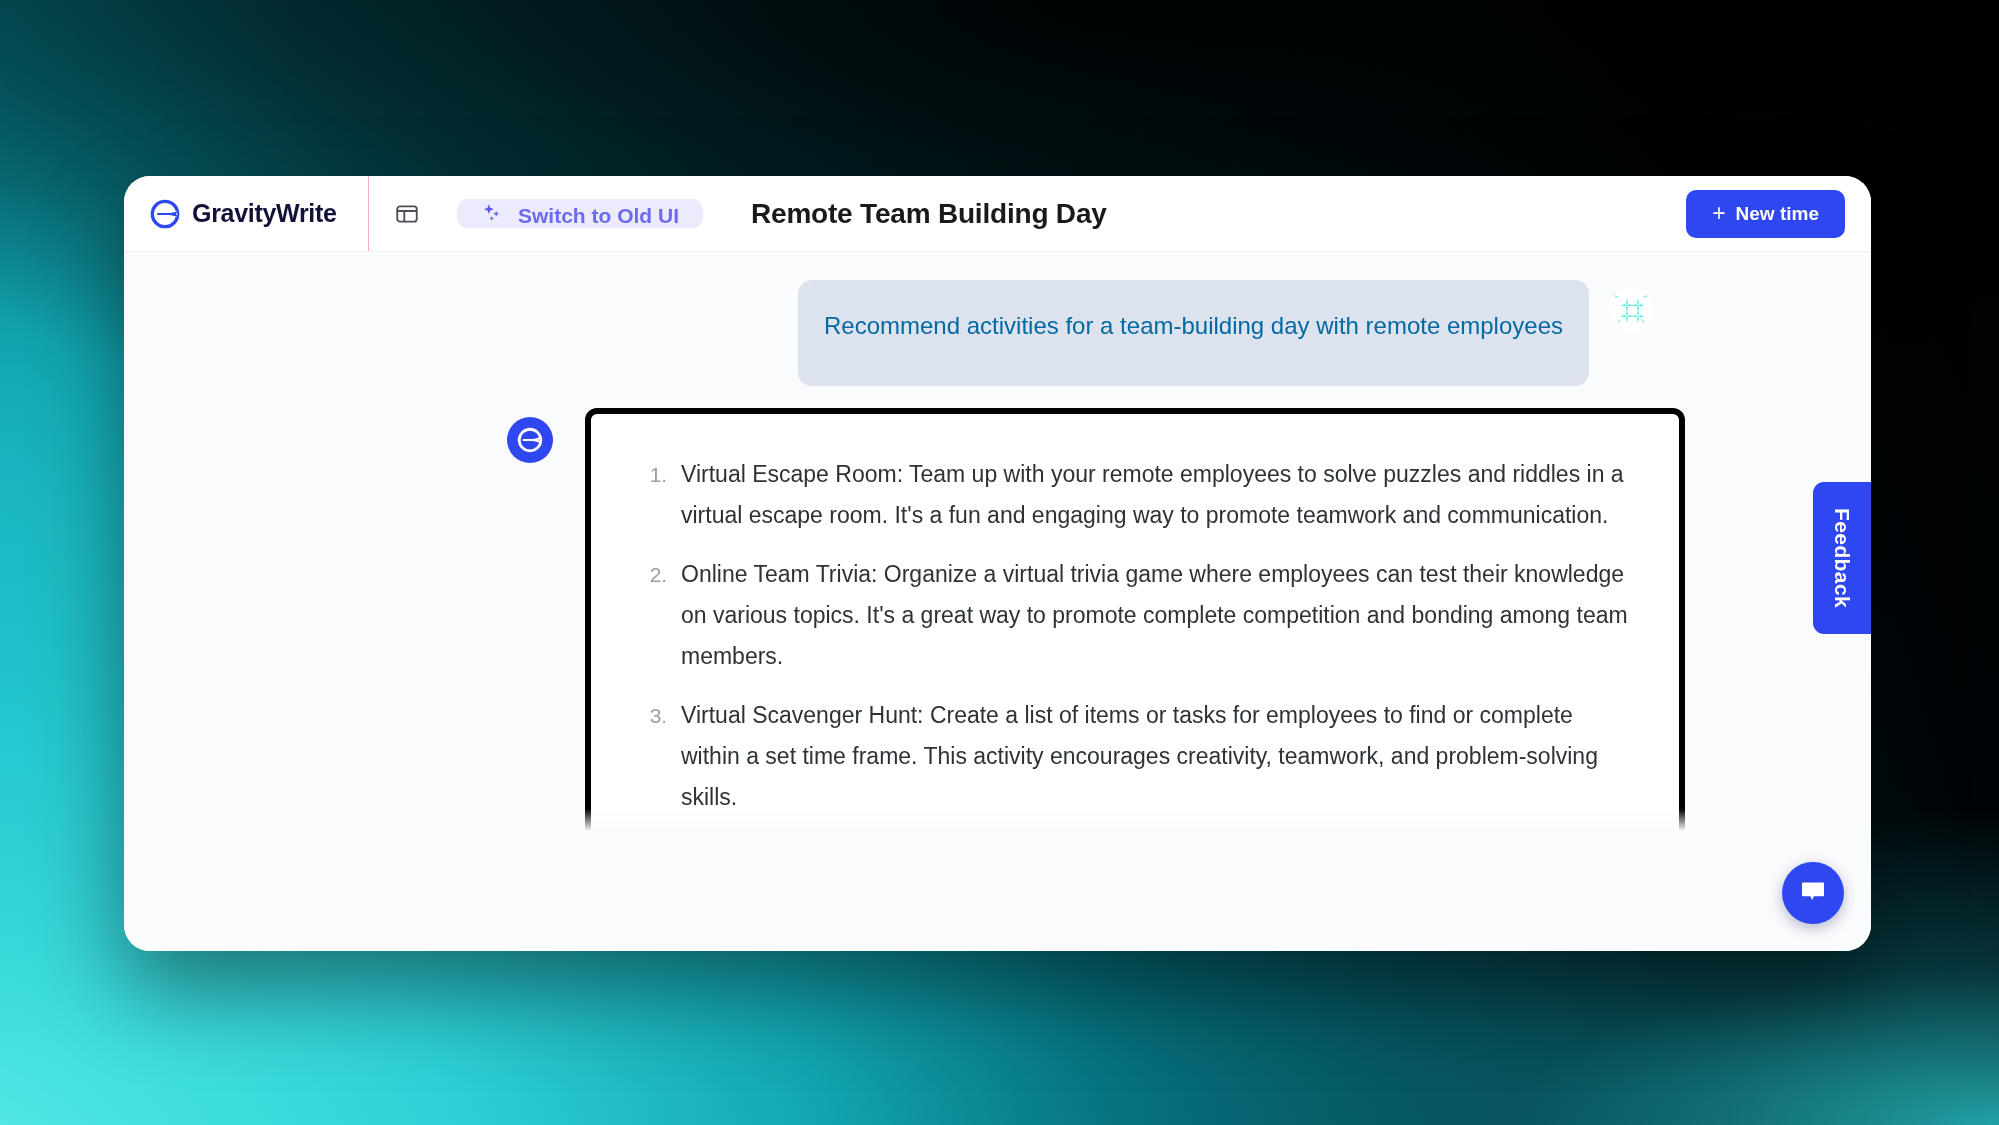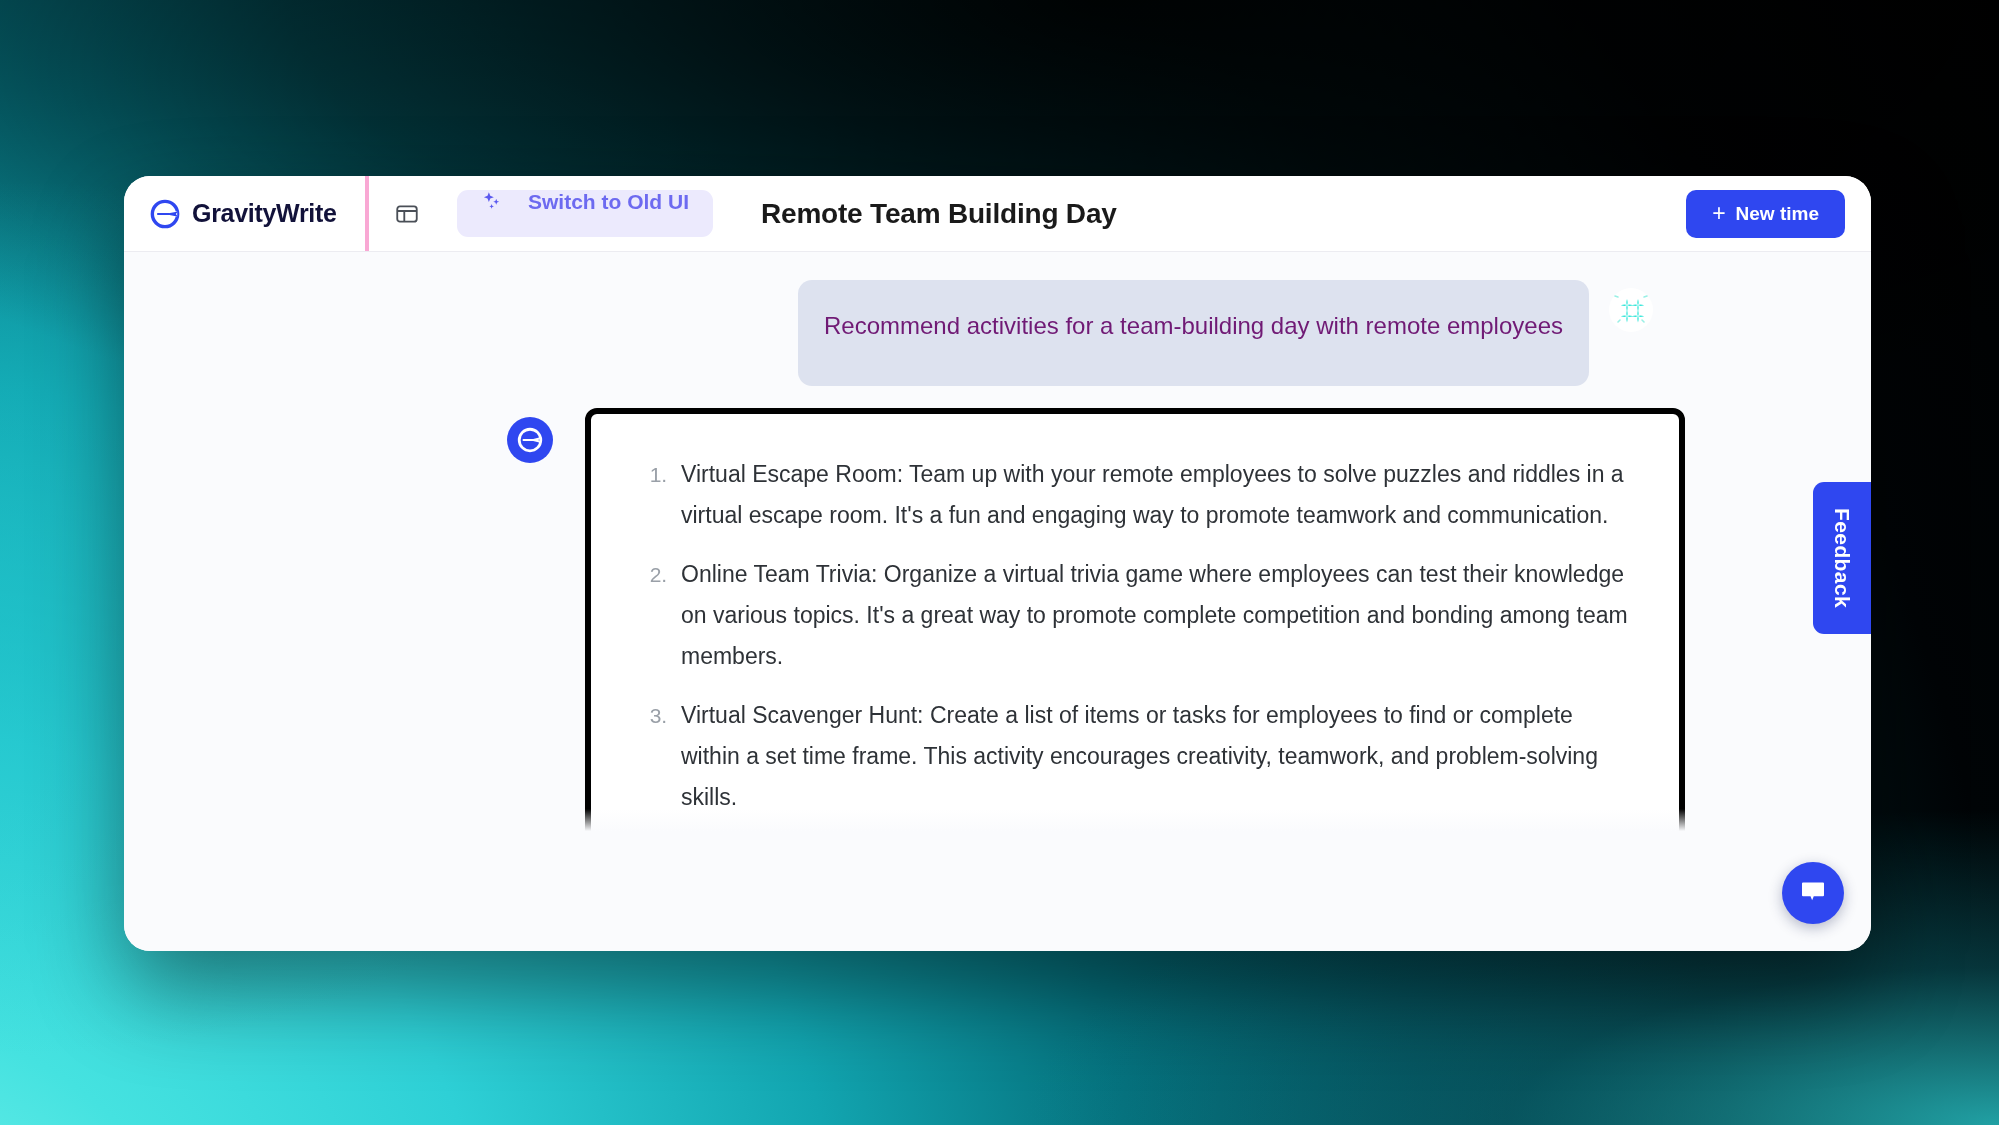--- a/index.html
+++ b/index.html
@@ -59,44 +59,44 @@
     position: relative;
   }
   .brand-zone {
     width: 245px;
     min-width: 245px;
     height: 100%;
     display: flex;
     align-items: center;
     gap: 12px;
     padding-left: 26px;
-    border-right: 4px solid #f9a8d4;
+    border-right: 1px solid #f9a8d4;
   }
   .logo-mark { width: 30px; height: 30px; flex: 0 0 30px; }
   .brand-name {
     font-size: 25px;
     font-weight: 700;
     color: #12123a;
     letter-spacing: -0.3px;
     white-space: nowrap;
   }
   .panel-toggle {
     width: 40px; height: 40px;
     margin-left: 18px;
     display: flex; align-items: center; justify-content: center;
     border-radius: 8px;
     cursor: pointer;
   }
 
   .old-ui-pill {
     margin-left: 30px;
     display: flex;
-    align-items: flex-start;
-    gap: 25px;
-    height: 47px;
+    align-items: flex-end;
+    gap: 15px;
+    height: 29px;
     padding: 0 24px;
     background: #eceafd;
     border-radius: 11px;
     cursor: pointer;
   }
   .old-ui-label {
     font-size: 21px;
     font-weight: 600;
     color: #6d6af0;
     white-space: nowrap;
@@ -158,21 +158,21 @@
     margin-bottom: 22px;
   }
   .user-bubble {
     background: #dde2ef;
     border-radius: 14px;
     padding: 30px 26px 44px 26px;
     max-width: 865px;
   }
   .user-text {
     font-size: 24px;
-    color: #701a75;
+    color: #0369a1;
     line-height: 1.35;
     white-space: nowrap;
     text-align: center;
   }
   .user-avatar {
     width: 52px; height: 52px;
     margin-left: 16px;
     margin-top: 4px;
     display: flex; align-items: center; justify-content: center;
     flex: 0 0 52px;

